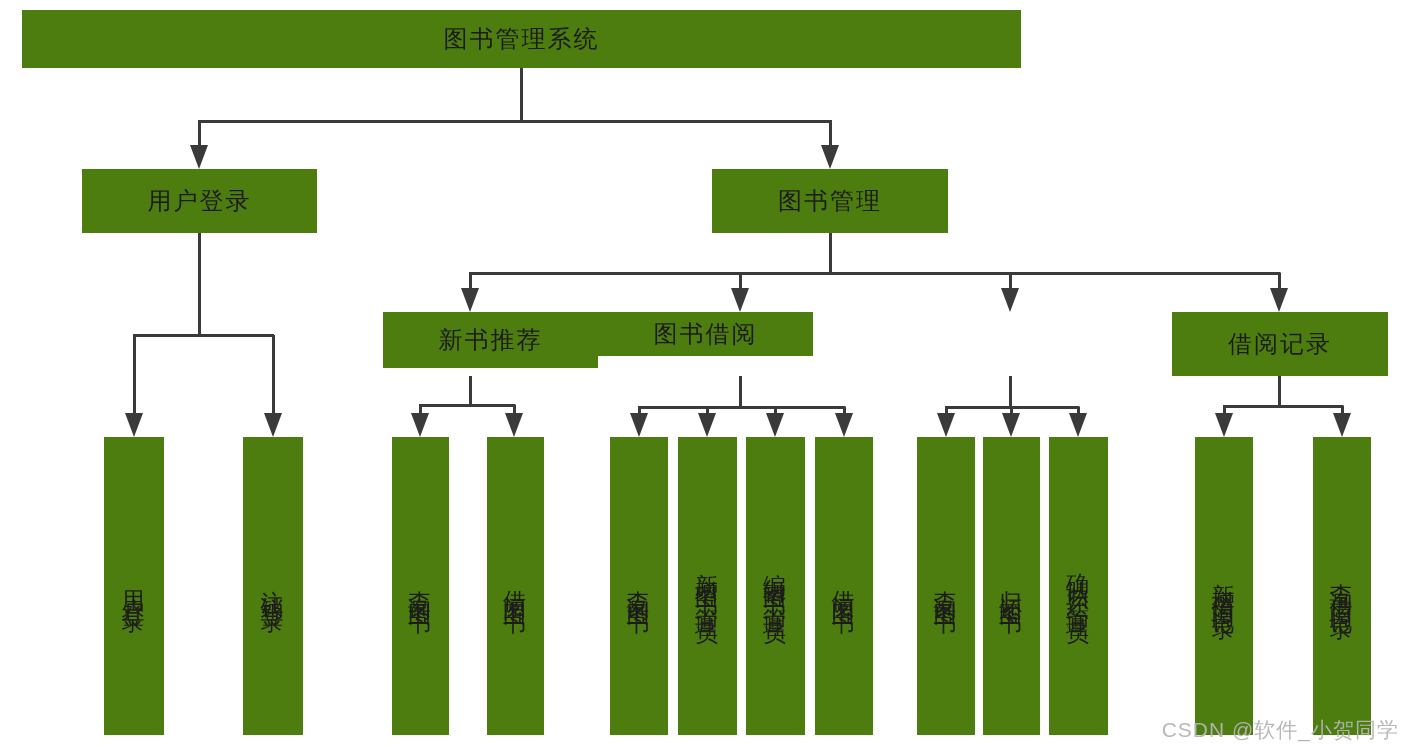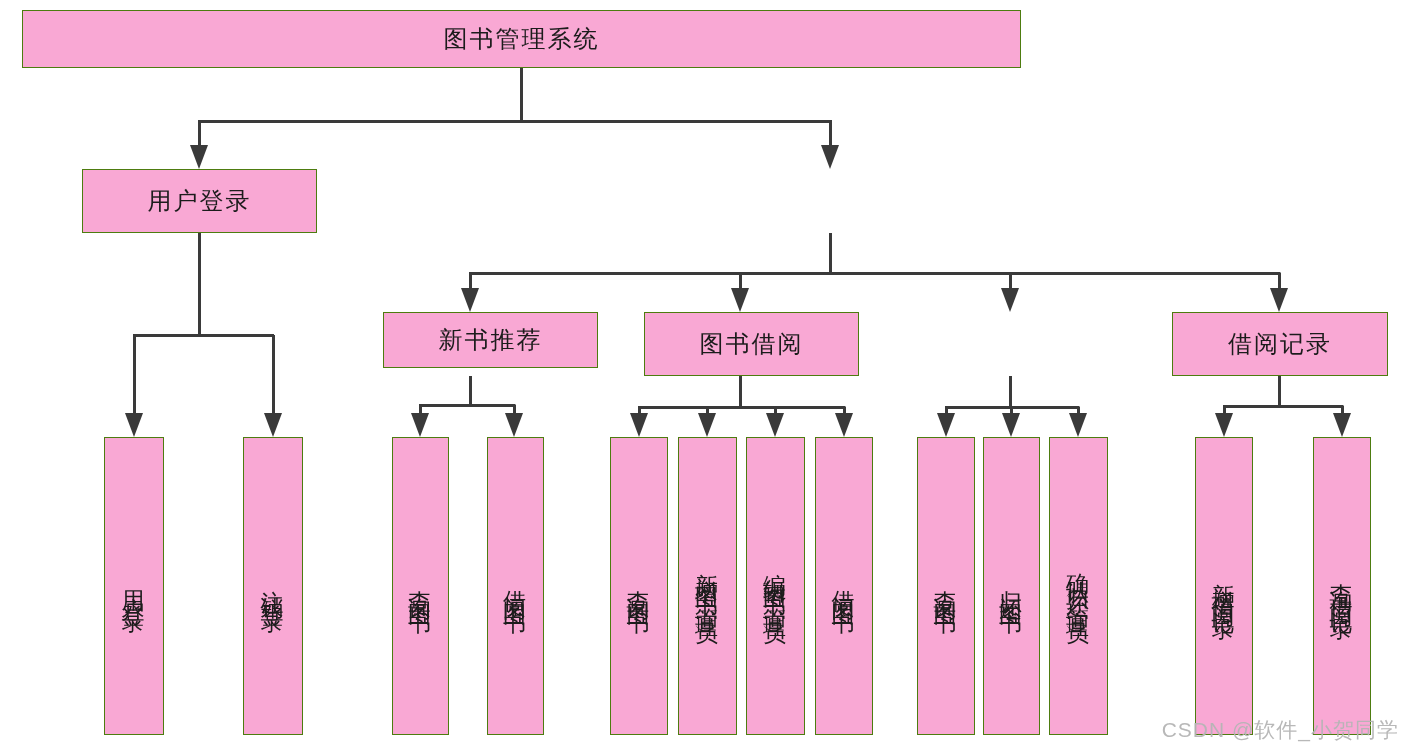--- a/index.html
+++ b/index.html
@@ -11,21 +11,21 @@
     overflow:hidden;
   }
   .connectors{
     position:absolute;left:0;top:0;width:1405px;height:747px;
     pointer-events:none;
   }
   .connectors path{stroke:#3a3a3a;stroke-width:3;fill:none;}
   .connectors polygon{fill:#3a3a3a;stroke:none;}
   .node{
     position:absolute;box-sizing:border-box;
-    border:1px solid #4d7c0f;background:#f9a8d4;
+    border:6px solid #4d7c0f;background:#4d7c0f;
     display:flex;align-items:center;justify-content:center;
     color:#1c1c1c;font-size:24px;letter-spacing:2px;
     white-space:nowrap;
   }
   .leafv{
     writing-mode:vertical-lr;
     text-orientation:mixed;
     font-size:23px;letter-spacing:7px;
     white-space:normal;
   }
@@ -79,23 +79,24 @@
     <g>
       <path d="M1279.5 376V408 M1223 406.5H1343.5 M1224.5 406V414 M1342.5 406V414"></path>
       <polygon points="1215,413 1233,413 1224,437"></polygon>
       <polygon points="1333,413 1351,413 1342,437"></polygon>
     </g>
   </svg>
 
   <div class="node" style="left:22px;top:10px;width:999px;height:58px">图书管理系统</div>
 
   <div class="node" style="left:82px;top:169px;width:235px;height:64px">用户登录</div>
+  <div class="node" style="left:712px;top:169px;width:236px;height:64px">图书管理</div>
 
   <div class="node" style="left:383px;top:312px;width:215px;height:56px">新书推荐</div>
-  <div class="node" style="left:644px;top:312px;width:215px;height:64px">图书借阅</div>
+  <div class="node" style="left:598px;top:312px;width:215px;height:44px">图书借阅</div>
   <div class="node" style="left:1172px;top:312px;width:216px;height:64px">借阅记录</div>
 
   <div class="node leafv" style="left:104px;top:437px;width:60px;height:298px">用户登录</div>
   <div class="node leafv" style="left:243px;top:437px;width:60px;height:298px">注销登录</div>
 
   <div class="node leafv" style="left:392px;top:437px;width:57px;height:298px">查询图书</div>
   <div class="node leafv" style="left:487px;top:437px;width:57px;height:298px">借阅图书</div>
 
   <div class="node leafv" style="left:610px;top:437px;width:58px;height:298px">查询图书</div>
   <div class="node leafv" style="left:678px;top:437px;width:59px;height:298px">新增图书（管理员）</div>

